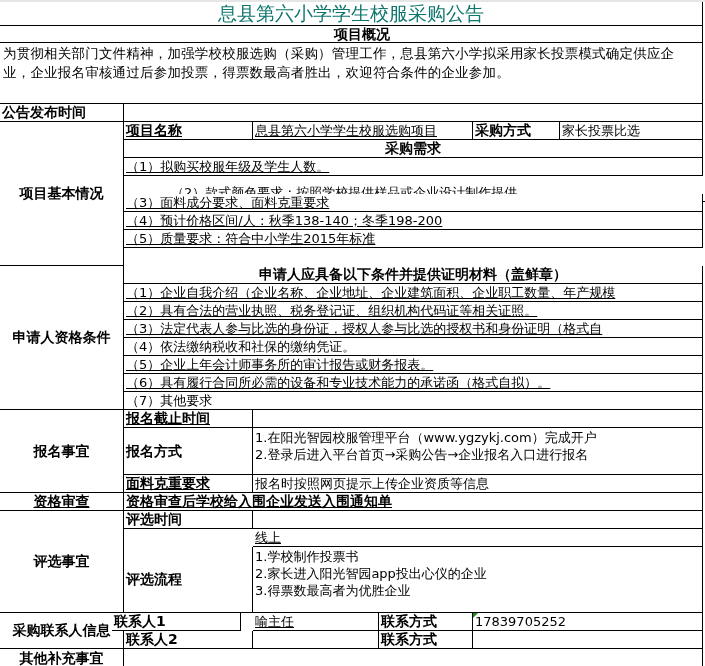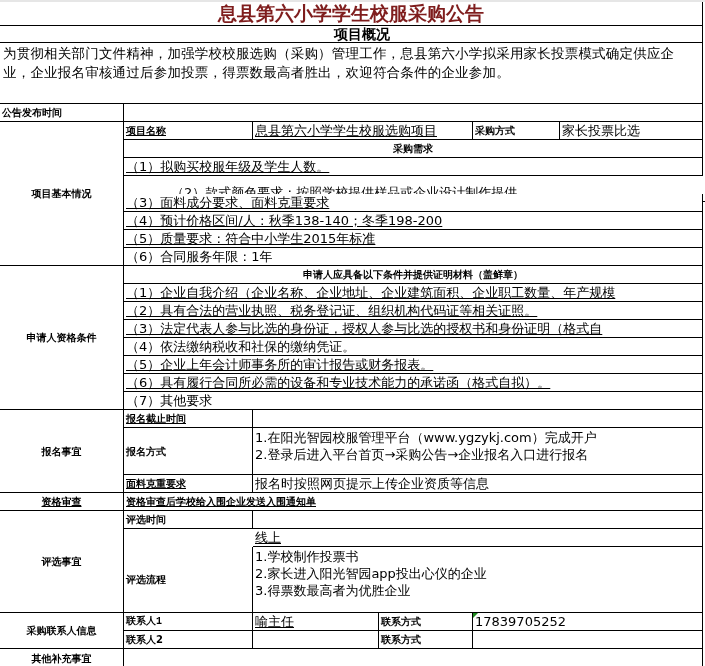--- a/index.html
+++ b/index.html
@@ -6,22 +6,22 @@
   body { width: 705px; height: 666px; position: relative; overflow: hidden;
          font-family: "DejaVu Sans", "Liberation Sans", sans-serif; color: #000; }
   .topstrip { position: absolute; left: 0; top: 0; width: 705px; height: 2px; background: #e6e6e6; }
   .sheet { position: absolute; left: 0; top: 0; width: 705px; height: 666px; }
   .c { position: absolute; box-sizing: border-box; border-right: 1px solid #000; border-bottom: 1px solid #000;
        font-size: 13px; line-height: 17px; padding: 0 2px; white-space: nowrap; overflow: hidden; background: #fff; }
   .b { font-weight: bold; padding-left: 24px; }
   .ctr { text-align: center; }
   .vmid { display: flex; align-items: center; }
   .vmid.ctr { justify-content: center; }
-  .lbl { font-size: 10px; font-weight: bold; }
-  .title { font-family: "DejaVu Serif", "Liberation Serif", serif; font-size: 19px; font-weight: bold; line-height: 23px; color: #7f1d1d; }
+  .lbl { font-size: 14px; font-weight: bold; }
+  .title { font-family: "DejaVu Serif", "Liberation Serif", serif; font-size: 19px; font-weight: normal; line-height: 23px; color: #0f766e; }
   .para { white-space: normal; font-size: 13.5px; line-height: 19px; padding: 1px 3px; letter-spacing: 0.2px; }
   .multi { white-space: pre-line; line-height: 17px; }
   .ul { text-decoration: underline; }
   .green-tri { position: absolute; left: 0; top: 0; width: 0; height: 0; border-top: 5px solid #1e8a1e; border-right: 5px solid transparent; }
 </style>
 </head>
 <body>
 
 <div class="topstrip"></div>
 
@@ -41,21 +41,20 @@
   <div class="c vmid ul" style="left:253px;top:122px;width:220px;height:18px;">息县第六小学学生校服选购项目</div>
   <div class="c lbl vmid" style="left:473px;top:122px;width:87px;height:18px;">采购方式</div>
   <div class="c vmid" style="left:560px;top:122px;width:143px;height:18px;">家长投票比选</div>
 
   <div class="c lbl ctr vmid" style="left:124px;top:140px;width:579px;height:18px;">采购需求</div>
   <div class="c vmid ul" style="left:124px;top:158px;width:579px;height:18px;">（1）拟购买校服年级及学生人数。</div>
   <div class="c vmid ul" style="left:124px;top:184px;width:579px;height:18px;margin-left:45px;">（2）款式颜色要求：按照学校提供样品或企业设计制作提供</div>
   <div class="c vmid ul" style="left:124px;top:194px;width:579px;height:18px;">（3）面料成分要求、面料克重要求</div>
   <div class="c vmid ul" style="left:124px;top:212px;width:579px;height:18px;">（4）预计价格区间/人：秋季138-140；冬季198-200</div>
   <div class="c vmid ul" style="left:124px;top:230px;width:579px;height:18px;">（5）质量要求：符合中小学生2015年标准</div>
-  <div class="c vmid" style="left:124px;top:248px;width:579px;height:18px;">（6）合同服务年限：1年</div>
 
   <div class="c lbl ctr vmid" style="left:0;top:266px;width:124px;height:144px;">申请人资格条件</div>
   <div class="c lbl ctr vmid" style="left:124px;top:266px;width:579px;height:18px;">申请人应具备以下条件并提供证明材料（盖鲜章）</div>
   <div class="c vmid ul" style="left:124px;top:284px;width:579px;height:18px;">（1）企业自我介绍（企业名称、企业地址、企业建筑面积、企业职工数量、年产规模</div>
   <div class="c vmid ul" style="left:124px;top:302px;width:579px;height:18px;">（2）具有合法的营业执照、税务登记证、组织机构代码证等相关证照。</div>
   <div class="c vmid ul" style="left:124px;top:320px;width:579px;height:18px;">（3）法定代表人参与比选的身份证，授权人参与比选的授权书和身份证明（格式自</div>
   <div class="c vmid" style="left:124px;top:338px;width:579px;height:18px;">（4）依法缴纳税收和社保的缴纳凭证。</div>
   <div class="c vmid ul" style="left:124px;top:356px;width:579px;height:18px;">（5）企业上年会计师事务所的审计报告或财务报表。</div>
   <div class="c vmid ul" style="left:124px;top:374px;width:579px;height:18px;">（6）具有履行合同所必需的设备和专业技术能力的承诺函（格式自拟）。</div>
   <div class="c vmid" style="left:124px;top:392px;width:579px;height:18px;">（7）其他要求</div>
@@ -77,21 +76,21 @@
   <div class="c" style="left:253px;top:511px;width:450px;height:18px;"></div>
   <div class="c lbl vmid" style="left:124px;top:549px;width:129px;height:18px;">评选方式</div>
   <div class="c vmid ul" style="left:253px;top:529px;width:450px;height:18px;">线上</div>
   <div class="c lbl vmid" style="left:124px;top:547px;width:129px;height:66px;">评选流程</div>
   <div class="c multi" style="left:253px;top:547px;width:450px;height:66px;padding-top:1px;">1.学校制作投票书
 2.家长进入阳光智园app投出心仪的企业
 3.得票数最高者为优胜企业</div>
 
   <div class="c lbl ctr vmid" style="left:0;top:613px;width:124px;height:36px;">采购联系人信息</div>
 
-  <div class="c lbl vmid" style="left:124px;top:613px;width:129px;height:18px;font-family:Liberation Mono, monospace;">联系人1</div>
+  <div class="c lbl vmid" style="left:112px;top:613px;width:129px;height:18px;">联系人1</div>
   <div class="c vmid ul" style="left:253px;top:613px;width:126px;height:18px;">喻主任</div>
   <div class="c lbl vmid" style="left:379px;top:613px;width:94px;height:18px;">联系方式</div>
   <div class="c vmid" style="left:473px;top:613px;width:230px;height:18px;">
     <span class="green-tri"></span>
     <span>17839705252</span>
   </div>
 
   <div class="c lbl vmid" style="left:124px;top:631px;width:129px;height:18px;">联系人2</div>
   <div class="c vmid" style="left:253px;top:631px;width:126px;height:18px;"></div>
   <div class="c lbl vmid" style="left:379px;top:631px;width:94px;height:18px;">联系方式</div>

